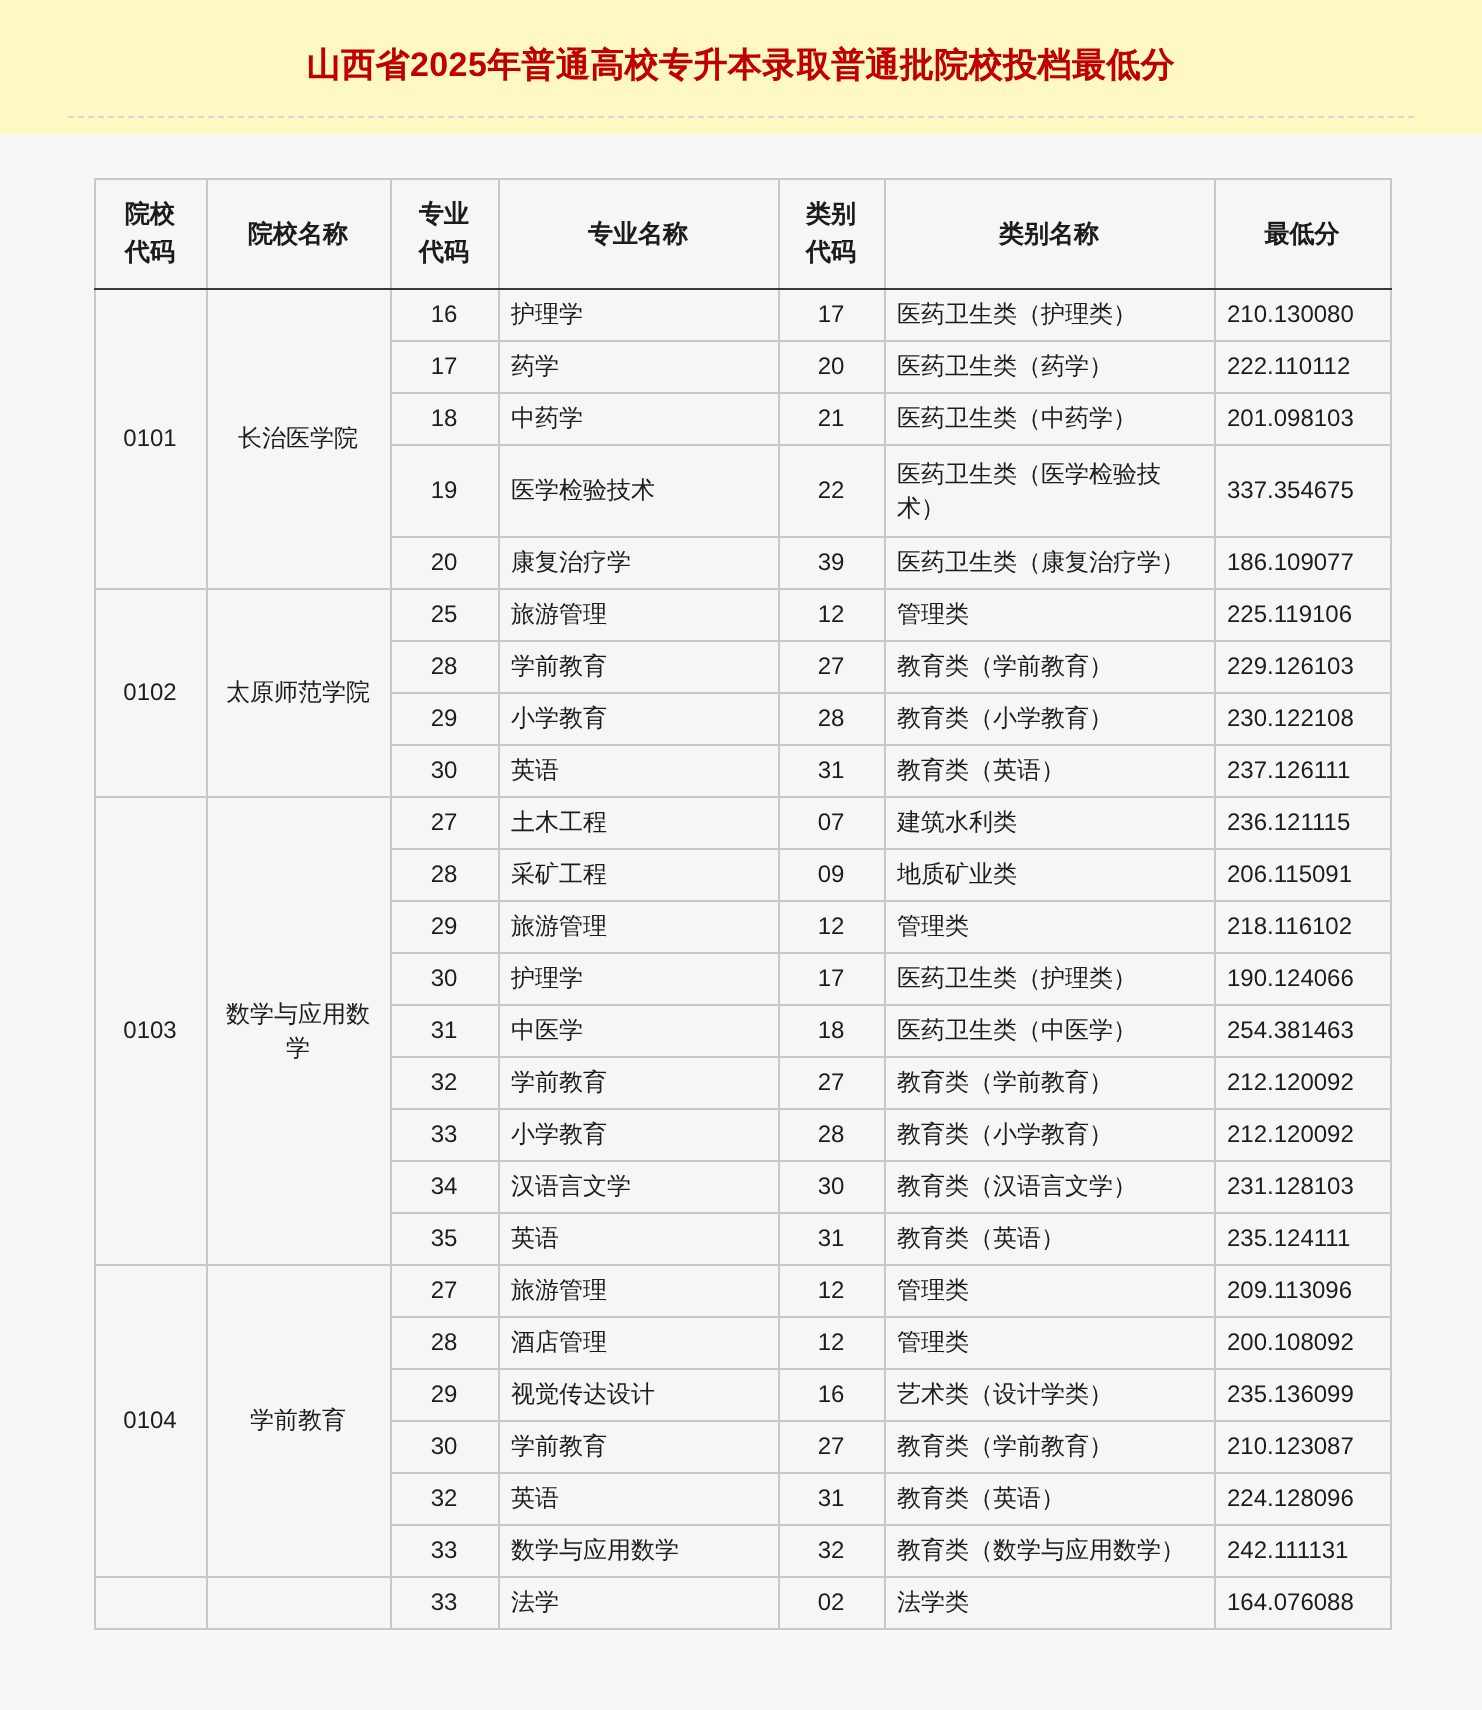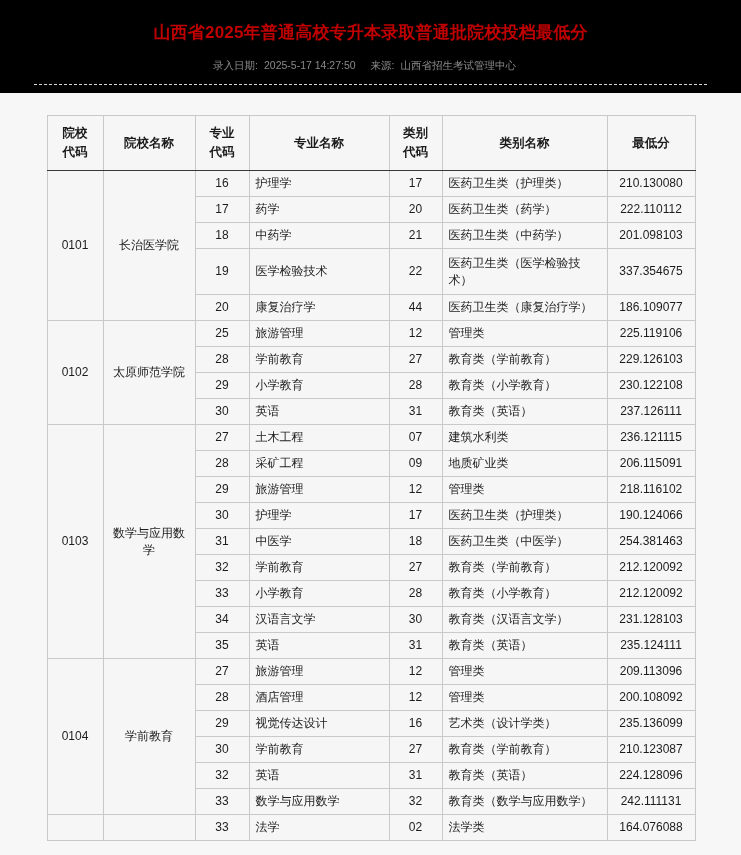--- a/index.html
+++ b/index.html
@@ -8,21 +8,21 @@
   }
   body {
     width: 741px;
     height: 855px;
     background: #f7f7f7;
     font-family: "Liberation Sans", "DejaVu Sans", sans-serif;
     overflow: hidden;
     position: relative;
   }
   .page-header {
-    background: #000000;
+    background: #fef9c3;
     padding-top: 22px;
     padding-bottom: 8px;
     text-align: center;
   }
   .page-title {
     color: #c00000;
     font-size: 17px;
     font-weight: bold;
     letter-spacing: 0.2px;
     line-height: 22px;
@@ -99,44 +99,34 @@
     text-align: center;
     vertical-align: middle;
   }
   td.major-name, td.cat-name {
     text-align: left;
     vertical-align: middle;
     padding-left: 8px;
     margin-left: 36px;
   }
   td.min-score {
-    text-align: center;
+    text-align: left;
     vertical-align: middle;
     padding-right: 8px;
     font-size: 12px;
   }
   tr.row-std td { height: 19px; }
   tr.row-tall td { height: 39px; }
   tr.block-start td { border-top: 1.5px solid #3a3a3a; }
 </style>
 </head>
 <body>
 
 <div class="page-header">
   <div class="page-title">山西省2025年普通高校专升本录取普通批院校投档最低分</div>
-  <div class="meta-line">
-    <span class="meta-seg">
-      <span>录入日期:</span>
-      <span class="meta-val">2025-5-17 14:27:50</span>
-    </span>
-    <span class="meta-seg">
-      <span>来源:</span>
-      <span class="meta-val">山西省招生考试管理中心</span>
-    </span>
-  </div>
   <div class="divider"></div>
 </div>
 
 <div class="content">
   <div class="table-wrap">
     <table class="score-table">
       <colgroup>
         <col class="c-school-code">
         <col class="c-school-name">
         <col class="c-major-code">
@@ -200,21 +190,21 @@
           <tr class="row-tall">
             <td class="major-code">19</td>
             <td class="major-name">医学检验技术</td>
             <td class="cat-code">22</td>
             <td class="cat-name">医药卫生类（医学检验技术）</td>
             <td class="min-score">337.354675</td>
           </tr>
           <tr class="row-std">
             <td class="major-code">20</td>
             <td class="major-name">康复治疗学</td>
-            <td class="cat-code">44</td>
+            <td class="cat-code">39</td>
             <td class="cat-name">医药卫生类（康复治疗学）</td>
             <td class="min-score">186.109077</td>
           </tr>
           <tr class="row-std block-start">
             <td class="school-code" rowspan="4">0102</td>
             <td class="school-name" rowspan="4">太原师范学院</td>
             <td class="major-code">25</td>
             <td class="major-name">旅游管理</td>
             <td class="cat-code">12</td>
             <td class="cat-name">管理类</td>

